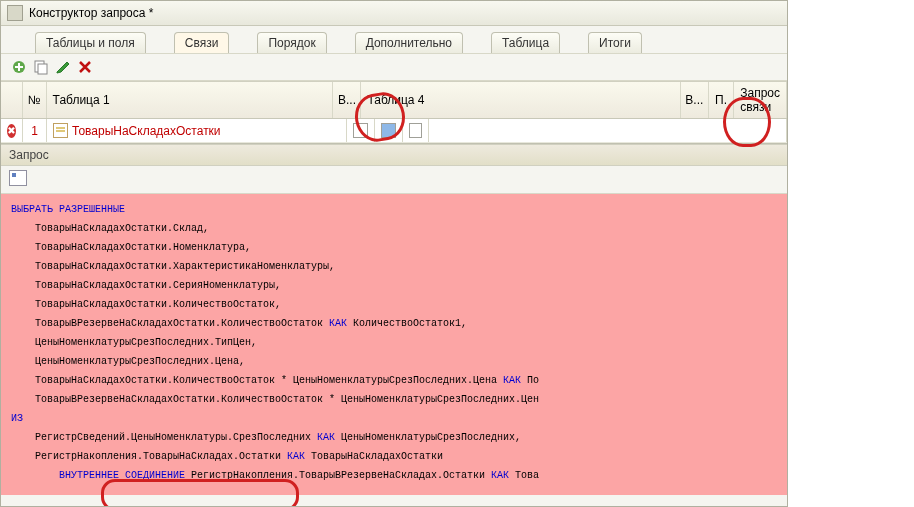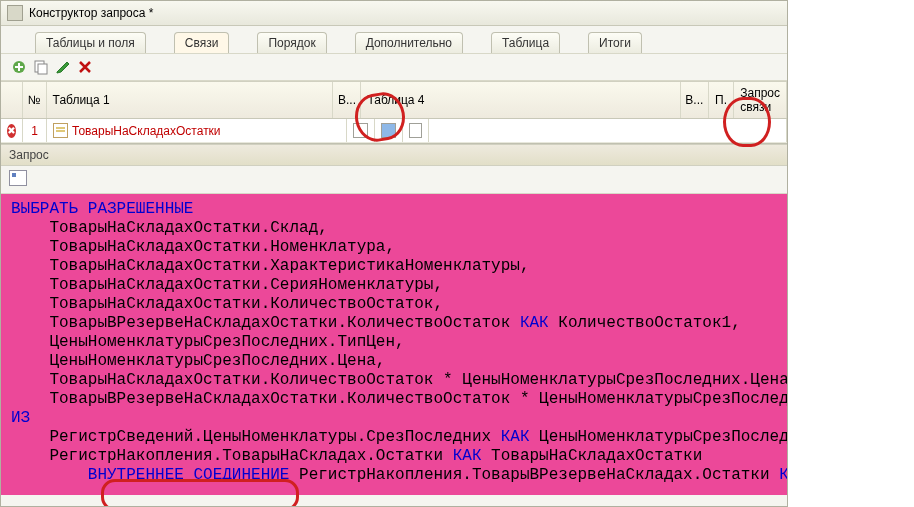--- a/index.html
+++ b/index.html
@@ -27,21 +27,21 @@
 .row-red{color:#c00000;}
 .tbl-icon{width:13px;height:13px;background:#fff;border:1px solid #c0a060;margin-right:4px;display:inline-block;position:relative;}
 .tbl-icon:after{content:"";position:absolute;left:2px;right:2px;top:3px;height:2px;background:#e0c878;box-shadow:0 3px 0 #e0c878;}
 .chk{width:13px;height:13px;border:1px solid #a0a098;background:#fff;display:inline-block;}
 .chk.blue{background:#8eb8e8;}
 .del-mark{width:14px;height:14px;border-radius:50%;background:#d03030;color:#fff;font-size:10px;line-height:14px;text-align:center;}
 .section-bar{background:linear-gradient(#eeeade,#e2dfc8);padding:3px 8px;color:#444;border-top:1px solid #d0d0c0;border-bottom:1px solid #d0d0c0;}
 .subbar{padding:4px 8px;background:#f5f5f0;border-bottom:1px solid #d8d8c8;}
 .sub-icon{width:16px;height:14px;border:1px solid #9090a0;background:#fff;display:inline-block;position:relative;}
 .sub-icon:after{content:"";position:absolute;left:2px;top:2px;width:4px;height:4px;background:#6080c0;}
-.code{padding:6px 10px 10px 10px;font-family:"Courier New",monospace;font-size:16px;line-height:19px;white-space:pre;overflow:hidden;color:#000; background:#ec4899;}
+.code{padding:6px 10px 10px 10px;font-family:"Courier New",monospace;font-size:10px;line-height:19px;white-space:pre;overflow:hidden;color:#000; background:#fca5a5;}
 .kw{color:#0000d0;}
 .ann{position:absolute;border:3px solid #d02020;border-radius:50%/60%;pointer-events:none;}
 .ann1{left:354px;top:92px;width:44px;height:42px;transform:rotate(-10deg);}
 .ann2{left:722px;top:96px;width:42px;height:44px;}
 .ann3{border-radius:14px;left:100px;top:478px;width:192px;height:26px;}
 .wrap{position:relative;}
 </style>
 </head>
 <body>
 

